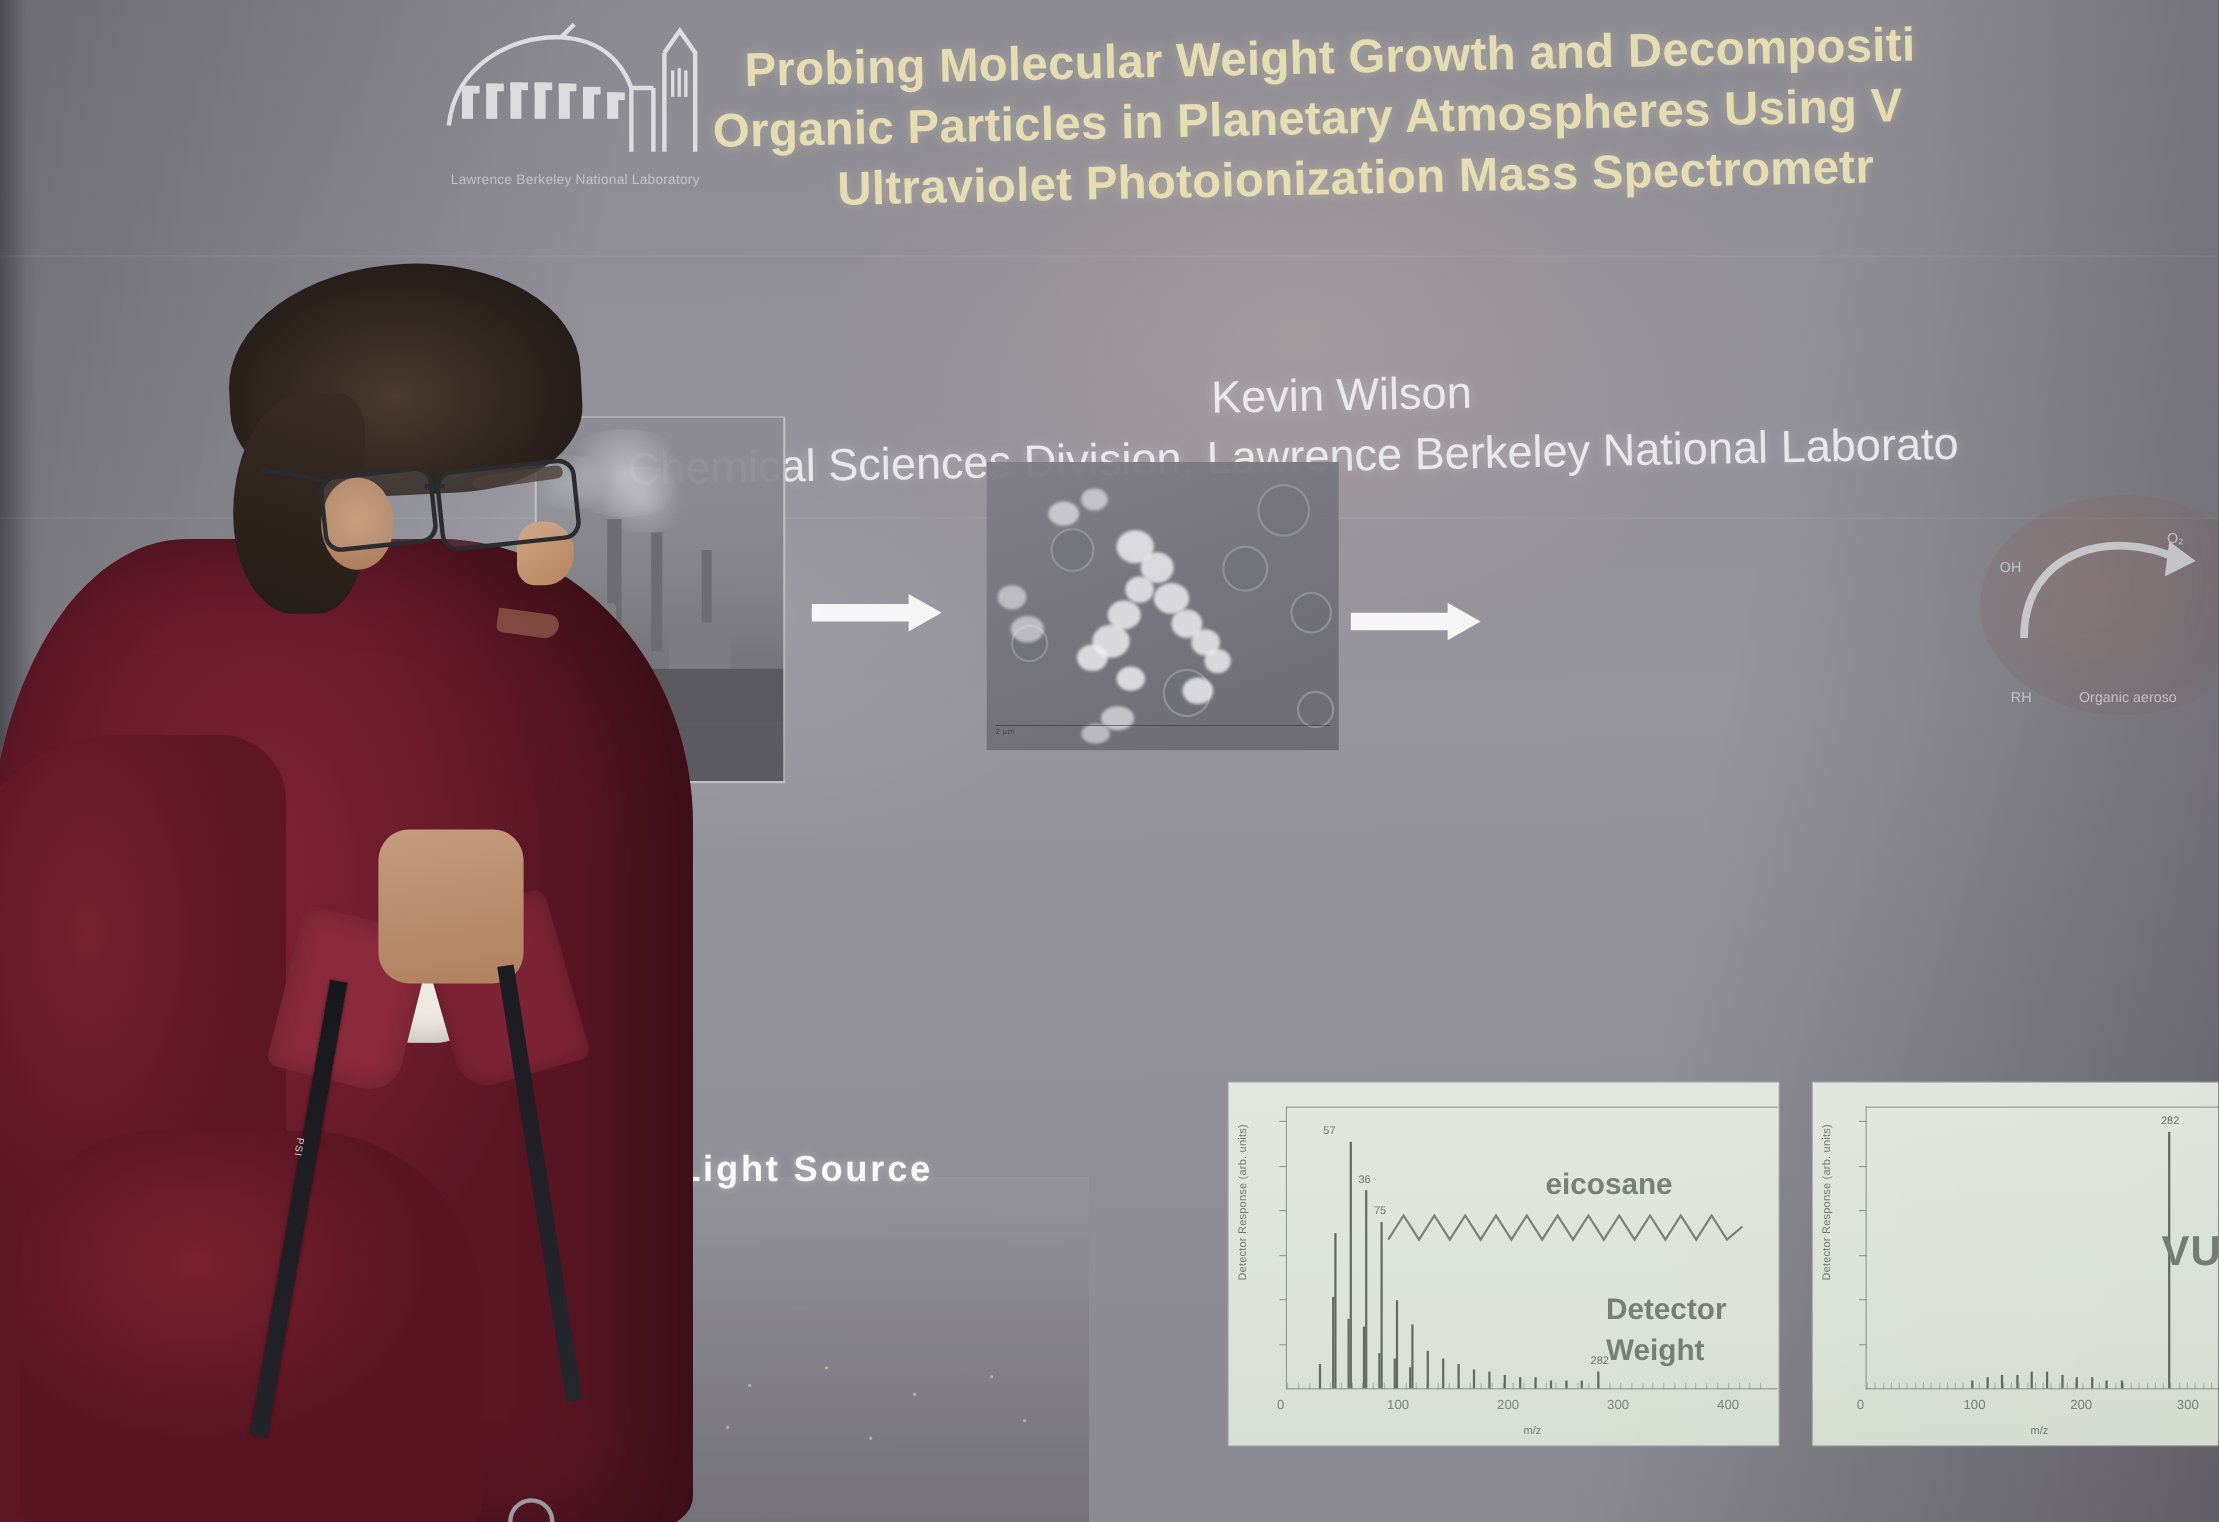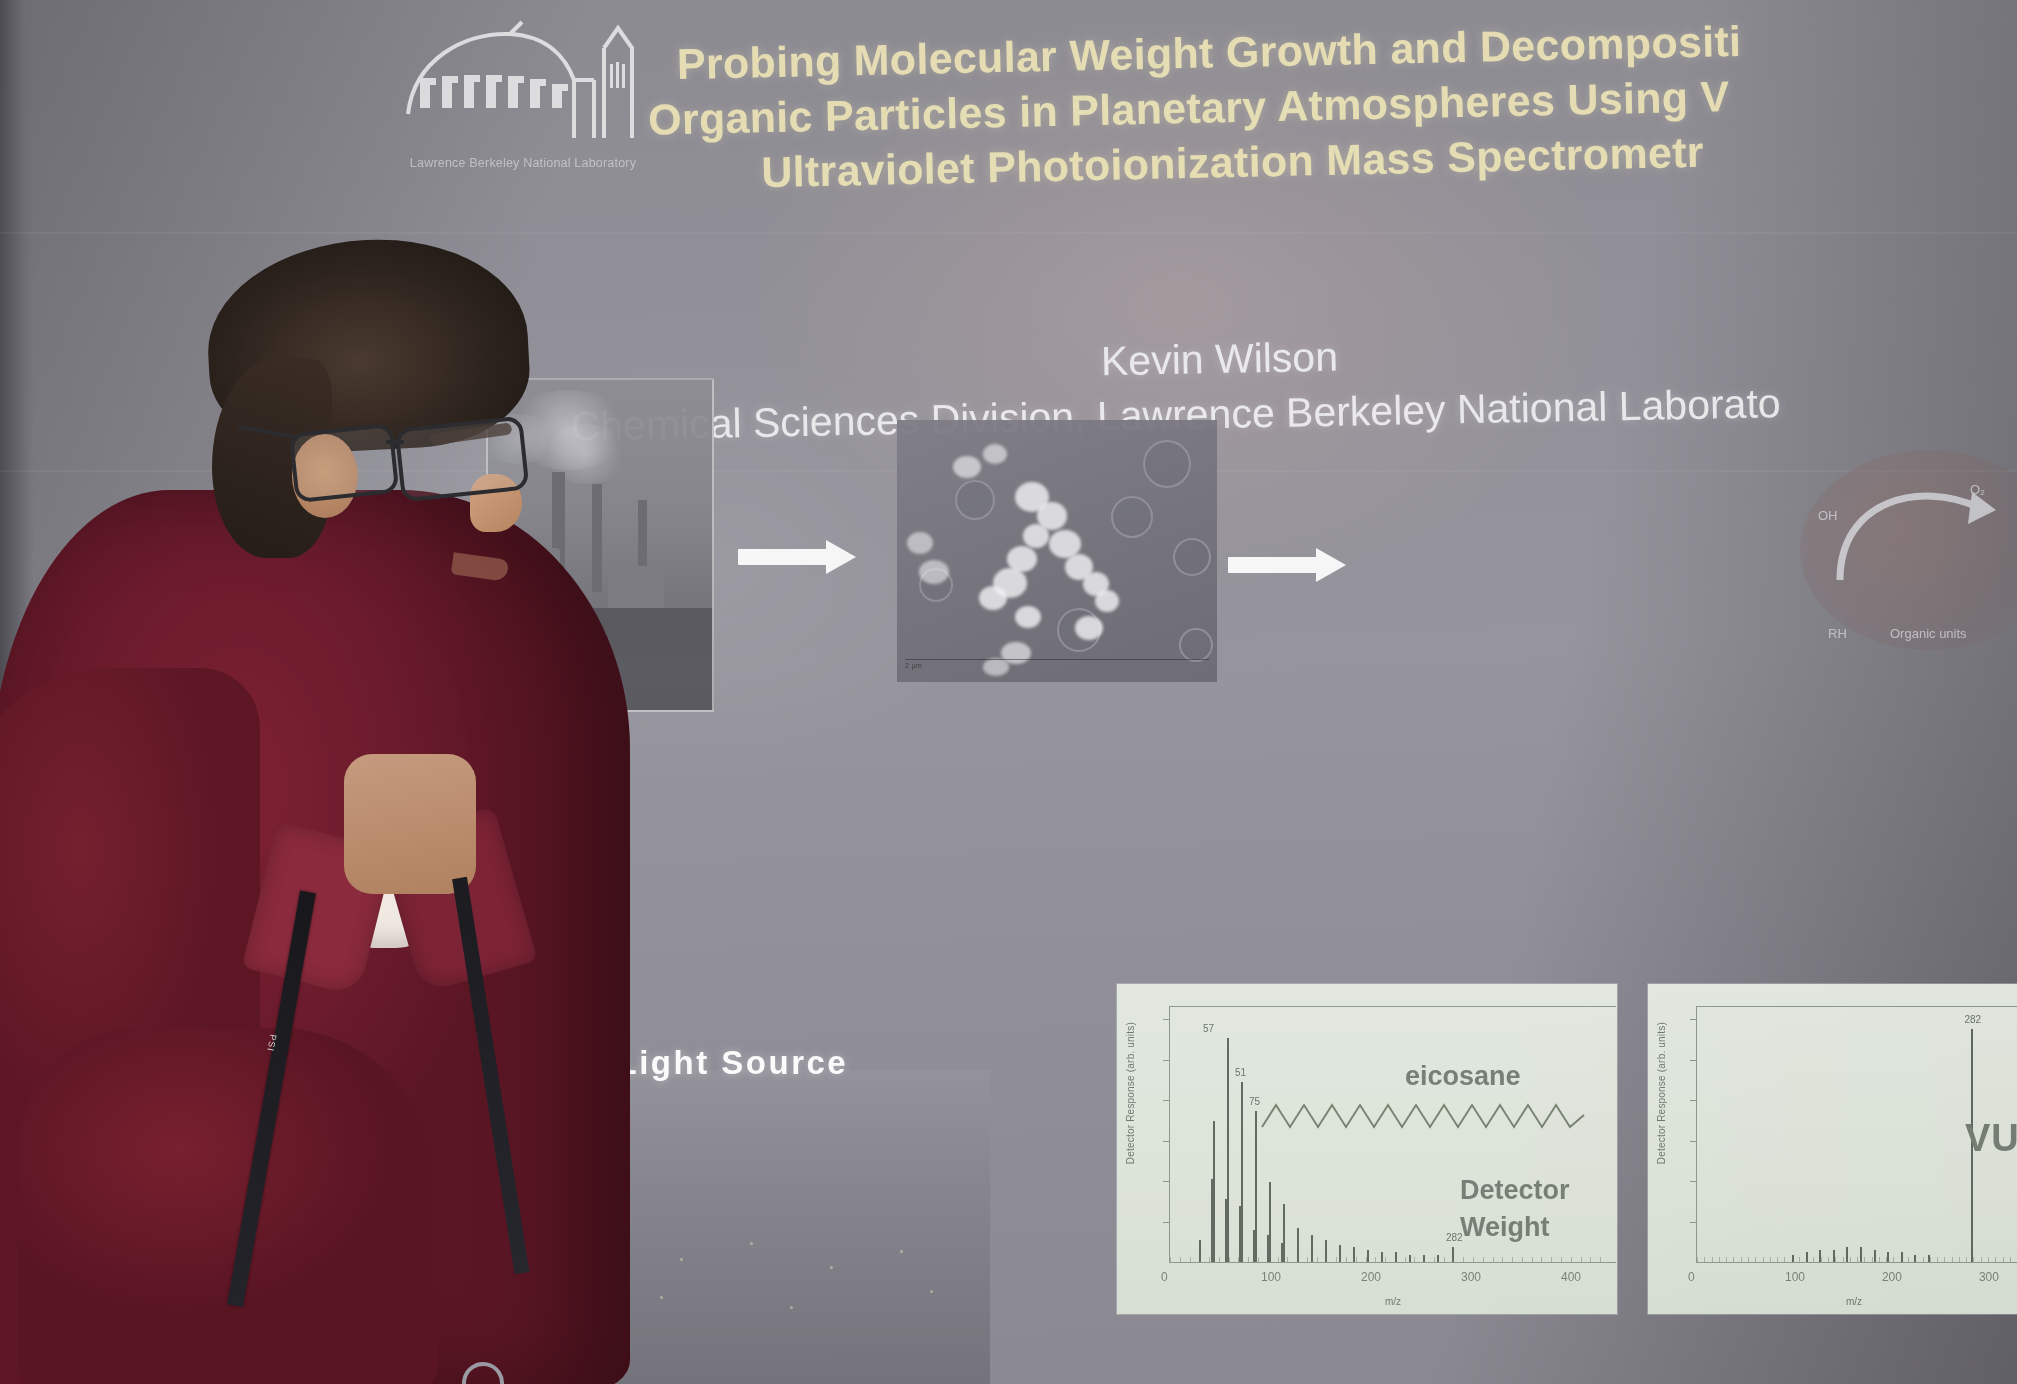--- a/index.html
+++ b/index.html
@@ -416,21 +416,21 @@
 
     <div id="cycle">
       <div class="disc"></div>
       <svg width="300" height="250">
         <path d="M40 150 C40 70 120 50 180 78" fill="none" stroke="#f2f2f4" stroke-width="7"></path>
         <path d="M172 62 L196 80 L168 94 Z" fill="#f2f2f4"></path>
       </svg>
       <div class="clabel cl-ohx">O₂</div>
       <div class="clabel cl-oh">OH</div>
       <div class="clabel cl-rh">RH</div>
-      <div class="clabel cl-org">Organic units</div>
+      <div class="clabel cl-org">Organic aeroso</div>
     </div>
 
     <div id="citystrip">
       <div class="citylight" style="left:60px;top:160px"></div>
       <div class="citylight" style="left:120px;top:176px"></div>
       <div class="citylight" style="left:190px;top:168px"></div>
       <div class="citylight" style="left:250px;top:188px"></div>
       <div class="citylight" style="left:320px;top:172px"></div>
       <div class="citylight" style="left:400px;top:196px"></div>
       <div class="citylight" style="left:470px;top:180px"></div>
@@ -513,21 +513,21 @@
             <div class="spike" style="left: 197px; height: 12.2px;"></div>
             <div class="spike" style="left: 211px; height: 9.7px;"></div>
             <div class="spike" style="left: 225px; height: 9.7px;"></div>
             <div class="spike" style="left: 239px; height: 7.3px;"></div>
             <div class="spike" style="left: 253px; height: 7.3px;"></div>
             <div class="spike" style="left: 267px; height: 7.3px;"></div>
             <div class="spike" style="left: 282px; height: 14.6px;"></div>
           </div>
         <div id="ypkL">
             <div class="pklabel" style="left: 33px; bottom: 227.56px; position: absolute;">57</div>
-            <div class="pklabel" style="left: 65px; bottom: 183.82px; position: absolute;">51</div>
+            <div class="pklabel" style="left: 65px; bottom: 183.82px; position: absolute;">36</div>
             <div class="pklabel" style="left: 79px; bottom: 154.66px; position: absolute;">75</div>
             <div class="pklabel" style="left: 276px; bottom: 18.58px; position: absolute;">282</div>
           </div>
         <div id="ytL">
             <div class="ytick" style="top: 214.5px;"></div>
             <div class="ytick" style="top: 174px;"></div>
             <div class="ytick" style="top: 133.5px;"></div>
             <div class="ytick" style="top: 93px;"></div>
             <div class="ytick" style="top: 52.5px;"></div>
             <div class="ytick" style="top: 12px;"></div>

